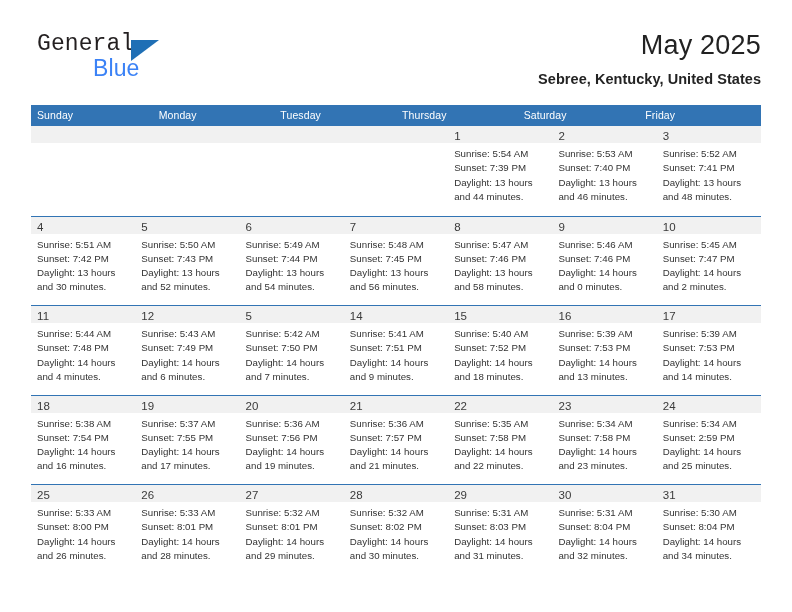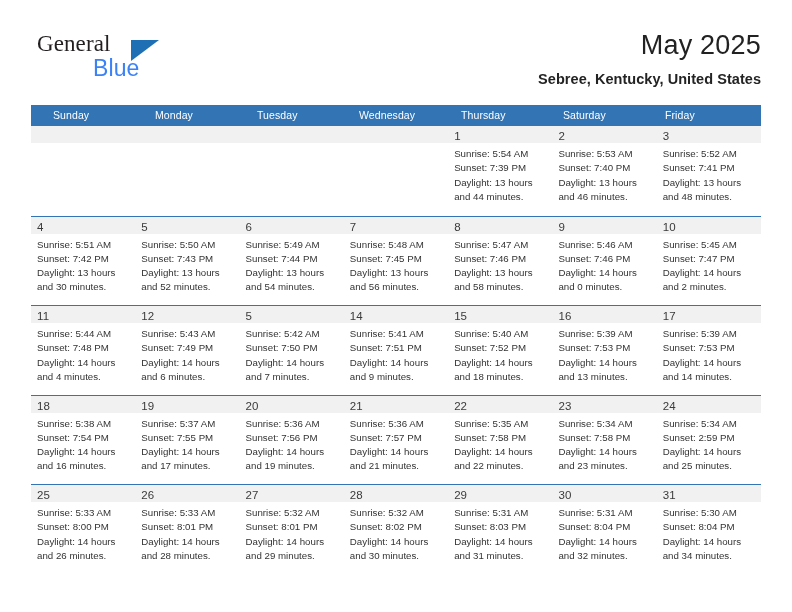--- a/index.html
+++ b/index.html
@@ -37,21 +37,21 @@
     height: 58px;
   }
 
   .brand-general {
     position: absolute;
     left: 6px;
     top: 3px;
     font-size: 23px;
     letter-spacing: 0.1px;
     color: #231f20;
-    font-family: Liberation Serif, serif;
+    font-family: Liberation Mono, monospace;
     font-weight: 400;
     text-align: center;
   }
 
   .brand-tri {
     position: absolute;
     left: 100px;
     top: 12px;
     width: 0;
     height: 0;
@@ -100,21 +100,20 @@
     left: 31px;
     top: 105px;
     width: 730px;
   }
 
   .weekday-row {
     display: flex;
     width: 100%;
     background: #3274b4;
     height: 21px;
-    padding-left: 16px;
   }
 
   .weekday-cell {
     flex: 1 1 0;
     min-width: 0;
     color: #ffffff;
     font-size: 10.5px;
     line-height: 21px;
     padding-left: 6px;
     letter-spacing: 0.1px;
@@ -181,21 +180,20 @@
       <div class="cal-subtitle">Sebree, Kentucky, United States</div>
     </div>
 
   </div>
 
   <div class="calendar">
     <div class="weekday-row">
         <div class="weekday-cell">Sunday</div>
         <div class="weekday-cell">Monday</div>
         <div class="weekday-cell">Tuesday</div>
-        <div class="weekday-cell">Wednesday</div>
         <div class="weekday-cell">Thursday</div>
         <div class="weekday-cell">Saturday</div>
         <div class="weekday-cell">Friday</div>
       </div>
     <div id="weeks-container">
         <div class="week-row">
           <div class="day-cell empty">
             <div class="day-num-band"><span class="day-num"></span></div>
             <div class="day-body">
               <div class="day-line"></div>

